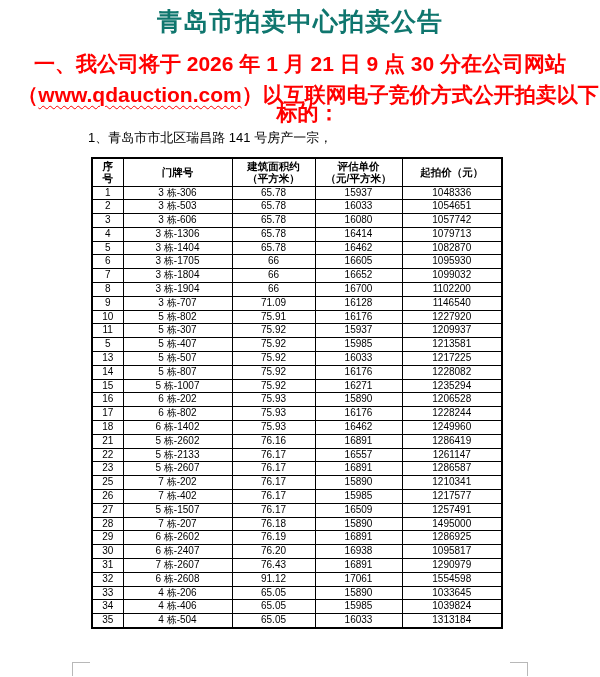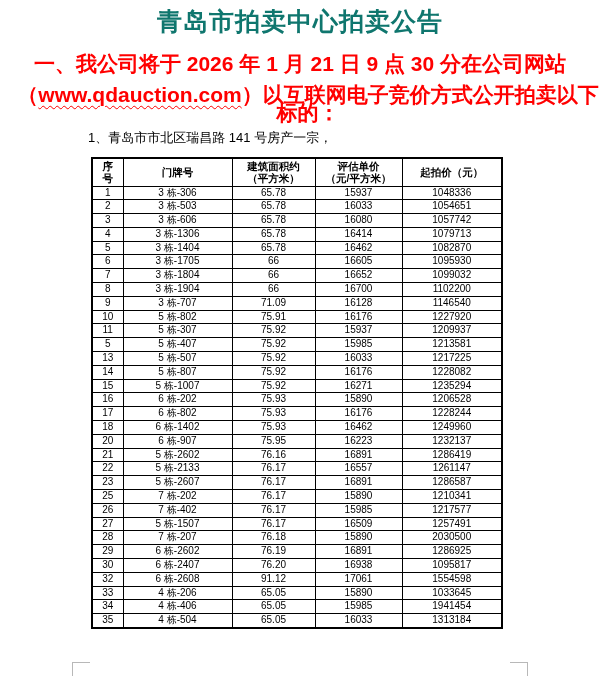--- a/index.html
+++ b/index.html
@@ -235,27 +235,20 @@
         <td>1228244</td>
       </tr>
       <tr>
         <td>18</td>
         <td>6 栋-1402</td>
         <td>75.93</td>
         <td>16462</td>
         <td>1249960</td>
       </tr>
       <tr>
-        <td>20</td>
-        <td>6 栋-907</td>
-        <td>75.95</td>
-        <td>16223</td>
-        <td>1232137</td>
-      </tr>
-      <tr>
         <td>21</td>
         <td>5 栋-2602</td>
         <td>76.16</td>
         <td>16891</td>
         <td>1286419</td>
       </tr>
       <tr>
         <td>22</td>
         <td>5 栋-2133</td>
         <td>76.17</td>
@@ -288,56 +281,63 @@
         <td>5 栋-1507</td>
         <td>76.17</td>
         <td>16509</td>
         <td>1257491</td>
       </tr>
       <tr>
         <td>28</td>
         <td>7 栋-207</td>
         <td>76.18</td>
         <td>15890</td>
-        <td>2030500</td>
+        <td>1495000</td>
       </tr>
       <tr>
         <td>29</td>
         <td>6 栋-2602</td>
         <td>76.19</td>
         <td>16891</td>
         <td>1286925</td>
       </tr>
       <tr>
         <td>30</td>
         <td>6 栋-2407</td>
         <td>76.20</td>
         <td>16938</td>
         <td>1095817</td>
       </tr>
       <tr>
+        <td>31</td>
+        <td>7 栋-2607</td>
+        <td>76.43</td>
+        <td>16891</td>
+        <td>1290979</td>
+      </tr>
+      <tr>
         <td>32</td>
         <td>6 栋-2608</td>
         <td>91.12</td>
         <td>17061</td>
         <td>1554598</td>
       </tr>
       <tr>
         <td>33</td>
         <td>4 栋-206</td>
         <td>65.05</td>
         <td>15890</td>
         <td>1033645</td>
       </tr>
       <tr>
         <td>34</td>
         <td>4 栋-406</td>
         <td>65.05</td>
         <td>15985</td>
-        <td>1941454</td>
+        <td>1039824</td>
       </tr>
       <tr>
         <td>35</td>
         <td>4 栋-504</td>
         <td>65.05</td>
         <td>16033</td>
         <td>1313184</td>
       </tr>
     </tbody>
 </table>

